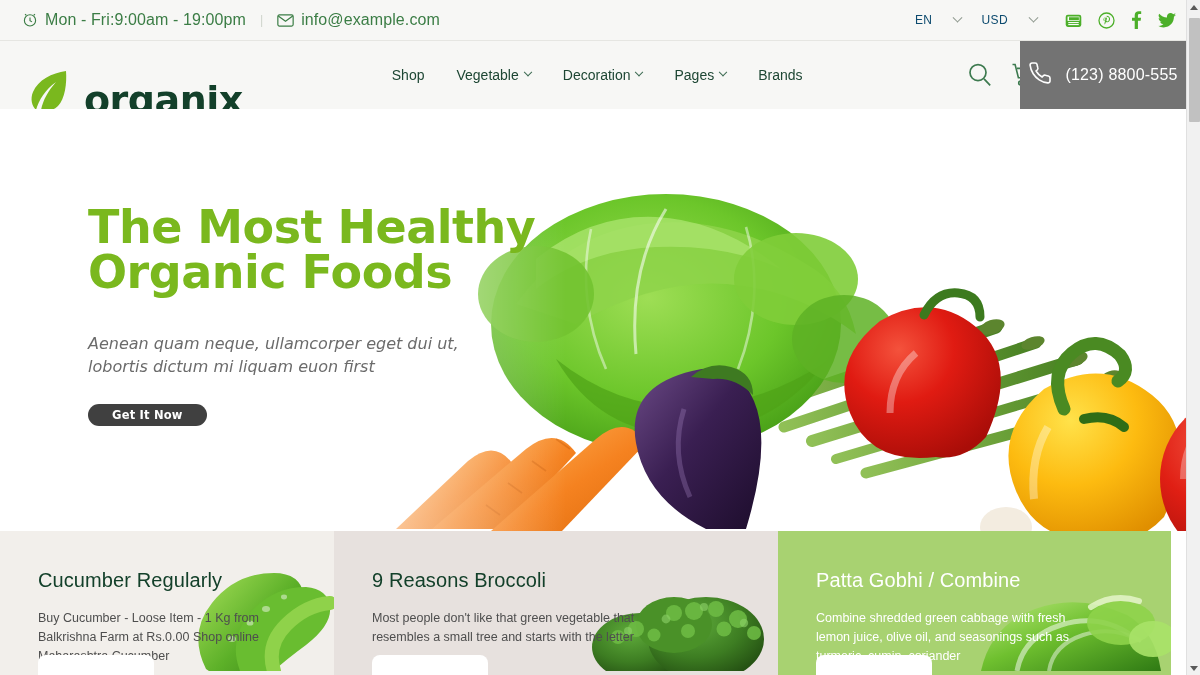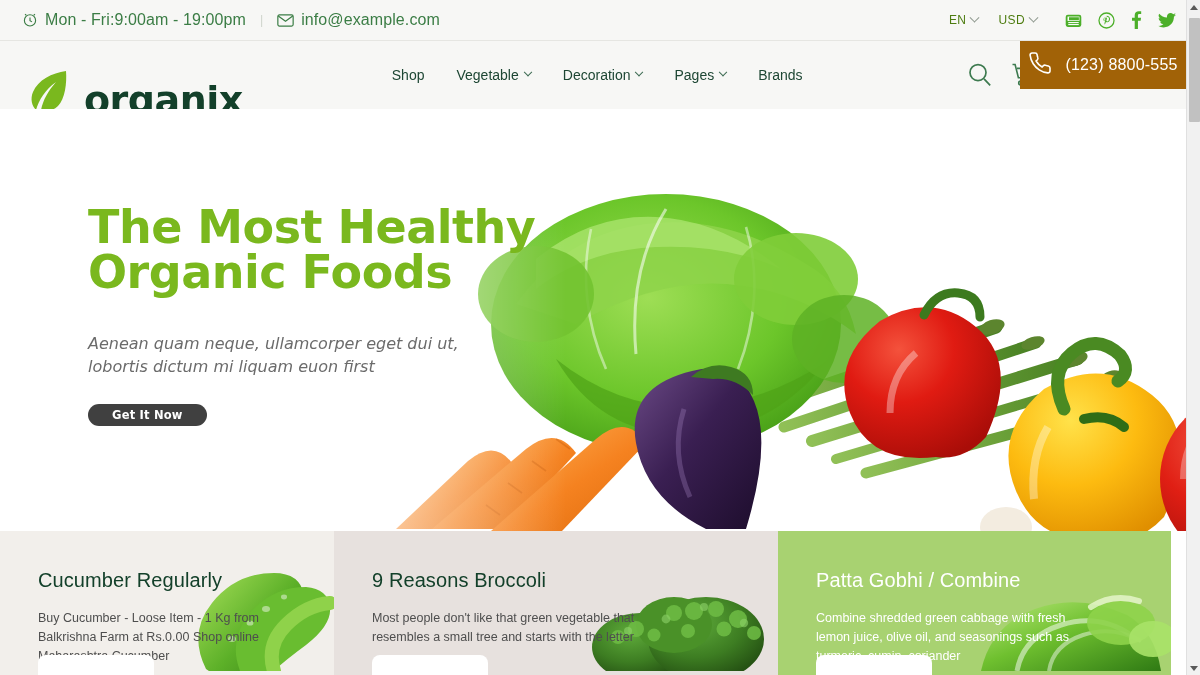--- a/index.html
+++ b/index.html
@@ -52,22 +52,22 @@
 
   .topbar-right {
     margin-left: auto;
     display: flex;
     align-items: center;
     gap: 0;
   }
   .lang-sel, .curr-sel {
     display: flex;
     align-items: center;
-    gap: 5px;
-    color: #4d7c0f;
+    gap: 22px;
+    color: #0c4a6e;
     font-size: 12px;
     letter-spacing: .4px;
     padding: 0 10px;
     cursor: pointer;
   }
   .caret {
     width: 7px; height: 7px;
     border-right: 1.3px solid #8d978d;
     border-bottom: 1.3px solid #8d978d;
     transform: rotate(45deg) translate(-2px,-2px);
@@ -148,22 +148,22 @@
     font-size: 11.5px;
     line-height: 13px;
     max-width: 58px;
   }
 
   .phone-box {
     position: absolute;
     right: 14px;
     top: 0;
     width: 166px;
-    height: 48px;
-    background: #a16207;
+    height: 68px;
+    background: #737373;
     display: flex;
     align-items: center;
     justify-content: center;
     gap: 13px;
     cursor: pointer;
   }
   .phone-num {
     color: #ffffff;
     font-size: 16px;
     letter-spacing: .2px;

